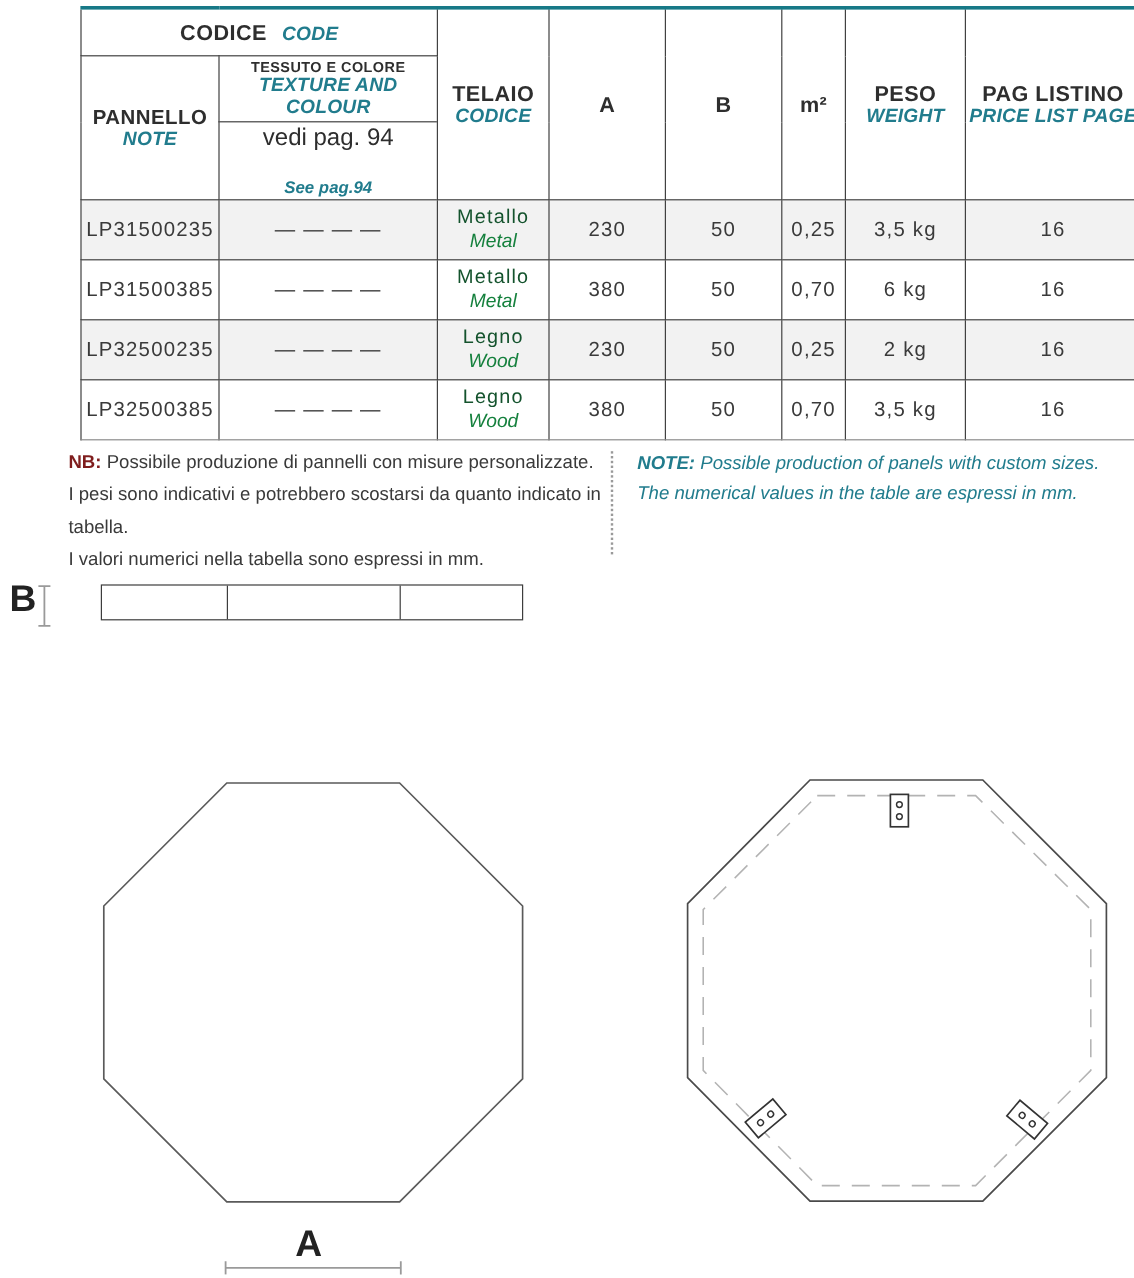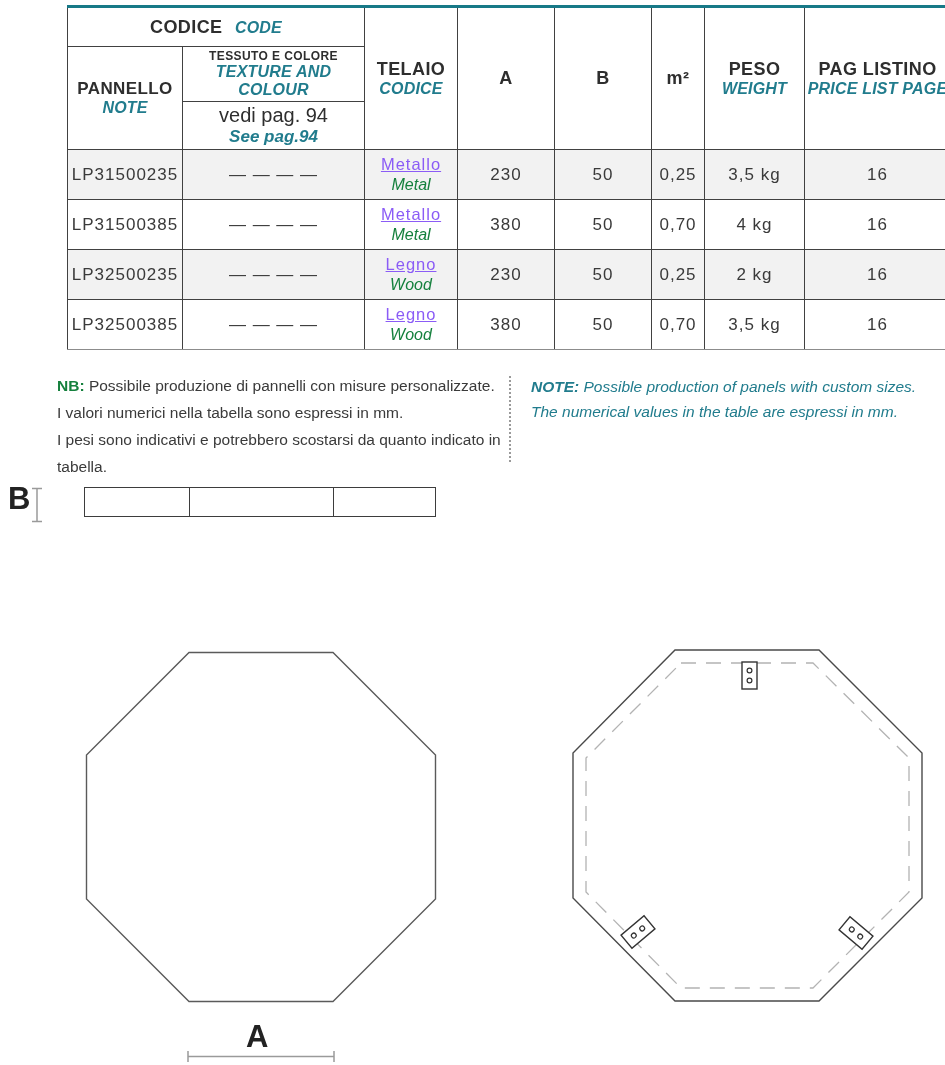--- a/index.html
+++ b/index.html
@@ -14,32 +14,32 @@
   table.spec tr.bottom td { border-bottom-color: #8c8c8c; }
   tr.r1 th { height: 40px; }
   tr.r2 th { height: 52px; }
   tr.r3 th { height: 44px; }
   tr.data td { height: 50px; }
   tr.stripe td { background: #f2f2f2; }
 
   .hd-it { font-weight: bold; color: #2e2e2e; font-size: 17px; letter-spacing: 0.4px; }
   .hd-en { color: #217c8d; font-style: italic; font-size: 16px; letter-spacing: 0.2px; }
   .hd-small-it { font-weight: normal; color: #2e2e2e; font-size: 20px; }
-  .hd-small-en { color: #217c8d; font-style: italic; font-size: 17px; }
+  .hd-small-en { color: #217c8d; font-style: italic; font-size: 14px; margin-top: 21px; }
   .codice-row .hd-it { font-size: 18px; }
   .inline-pair .hd-en { margin-left: 8px; }
 
   td.cell { font-size: 17px; color: #3a3a3a; letter-spacing: 1px; }
-  .frame-it { font-size: 16.5px; color: #8b5cf6; letter-spacing: 1px; line-height: 1.25; text-decoration: underline; }
+  .frame-it { font-size: 16.5px; color: #14532d; letter-spacing: 1px; line-height: 1.25; }
   .frame-en { font-size: 16px; color: #15803d; font-style: italic; line-height: 1.25; }
   .dashes { letter-spacing: 5px; color: #4a4a4a; font-size: 16px; }
 
   
   .note-it { position: absolute; left: 57px; top: 372px; width: 470px; font-size: 15.5px; line-height: 27px; color: #3a3a3a; }
-  .note-it b { color: #15803d; }
+  .note-it b { color: #7f1d1d; }
   .note-divider { position: absolute; left: 509px; top: 376px; height: 86px; width: 0; border-left: 2px dotted #9a9a9a; }
   .note-en { position: absolute; left: 531px; top: 374px; width: 410px; font-size: 15.5px; line-height: 25px; color: #217c8d; font-style: italic; }
   .note-en b { font-style: italic; }
 
   
   .b-label { position: absolute; left: 8px; top: 481px; font-size: 31px; font-weight: 600; color: #222; }
   .b-dim { position: absolute; left: 30px; top: 486px; }
   .side-rect { position: absolute; left: 84px; top: 487px; width: 352px; height: 30px; border: 1px solid #3d3d3d; background: #fff; }
   .side-rect .div1, .side-rect .div2 { position: absolute; top: 0; width: 0; height: 100%; border-left: 1px solid #3d3d3d; }
   .side-rect .div1 { left: 104px; }
@@ -128,21 +128,21 @@
     <tr class="data">
       <td class="cell">LP31500385</td>
       <td class="cell dashes">— — — —</td>
       <td>
         <div class="frame-it">Metallo</div>
         <div class="frame-en">Metal</div>
       </td>
       <td class="cell">380</td>
       <td class="cell">50</td>
       <td class="cell">0,70</td>
-      <td class="cell">4 kg</td>
+      <td class="cell">6 kg</td>
       <td class="cell last-col">16</td>
     </tr>
     <tr class="data stripe">
       <td class="cell">LP32500235</td>
       <td class="cell dashes">— — — —</td>
       <td>
         <div class="frame-it">Legno</div>
         <div class="frame-en">Wood</div>
       </td>
       <td class="cell">230</td>
@@ -162,22 +162,22 @@
       <td class="cell">50</td>
       <td class="cell">0,70</td>
       <td class="cell">3,5 kg</td>
       <td class="cell last-col">16</td>
     </tr>
   </tbody>
     </table>
 
   <div class="note-it">
     <div><b>NB:</b> <span>Possibile produzione di pannelli con misure personalizzate.</span></div>
+    <div>I pesi sono indicativi e potrebbero scostarsi da quanto indicato in tabella.</div>
     <div>I valori numerici nella tabella sono espressi in mm.</div>
-    <div>I pesi sono indicativi e potrebbero scostarsi da quanto indicato in tabella.</div>
   </div>
 
   <div class="note-divider"></div>
 
   <div class="note-en">
     <div><b>NOTE:</b> <span>Possible production of panels with custom sizes.</span></div>
     <div>The numerical values in the table are espressi in mm.</div>
   </div>
 
   <div class="b-label">B</div>

